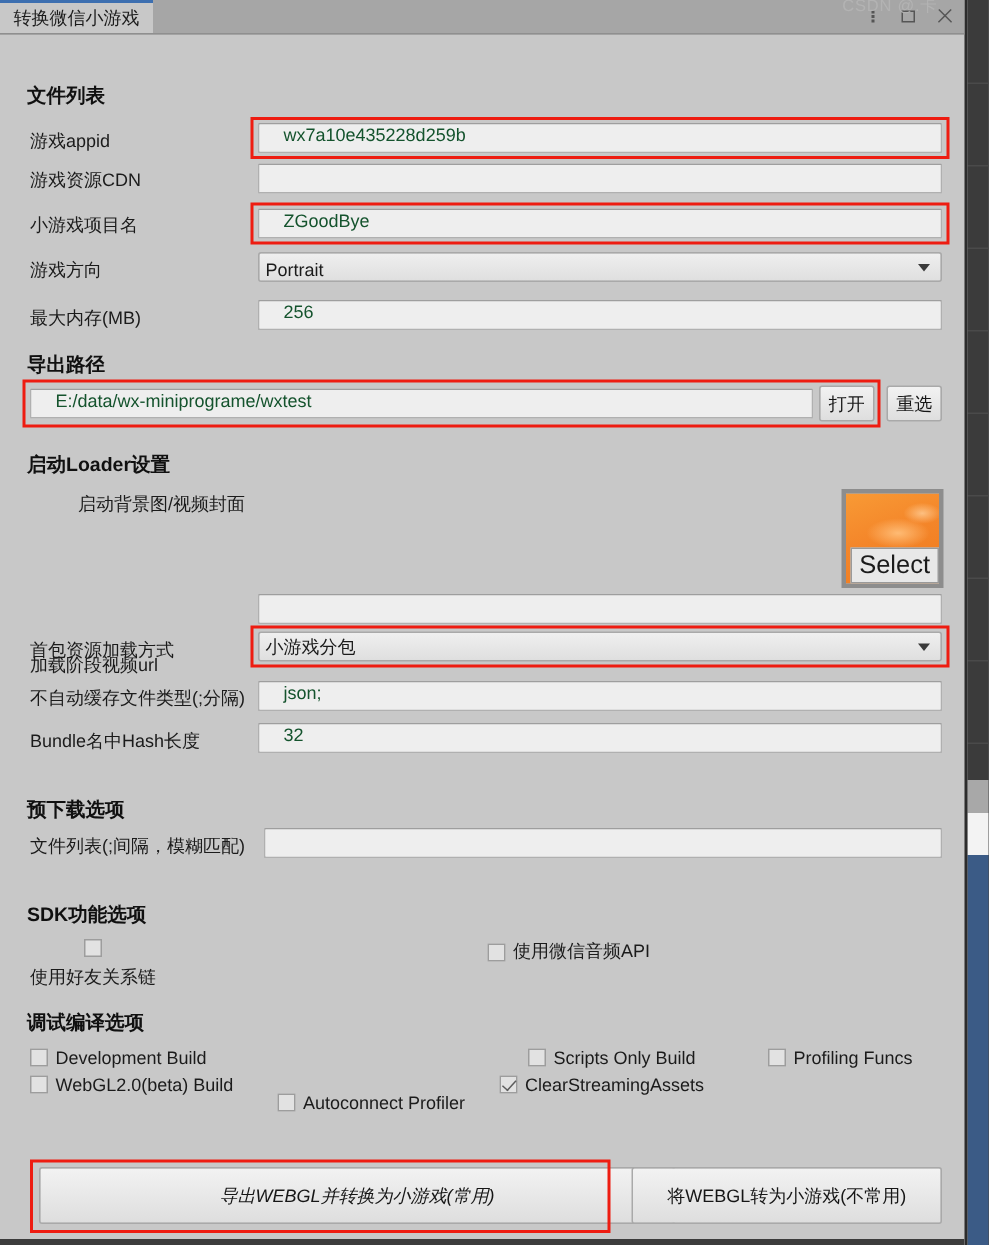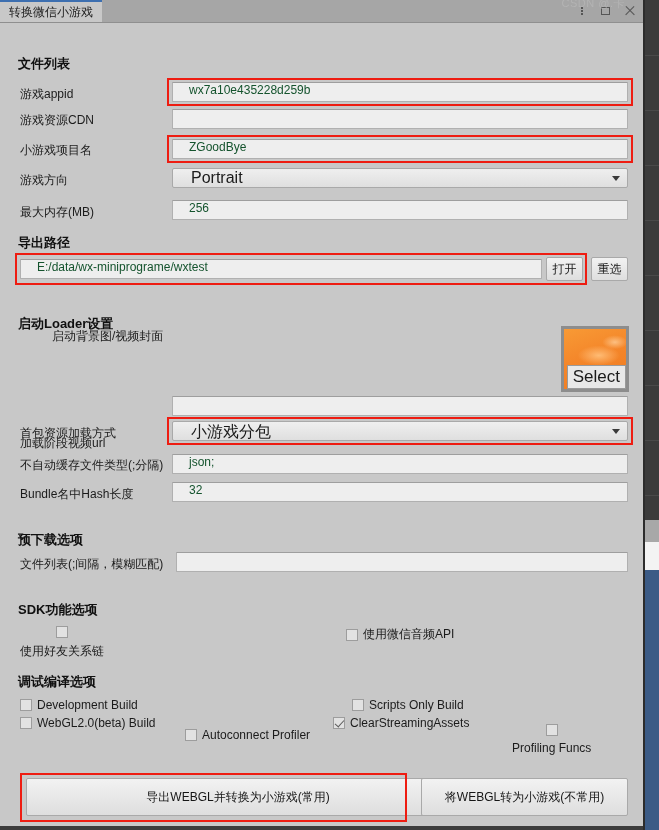--- a/index.html
+++ b/index.html
@@ -121,23 +121,23 @@
     border-radius: 1px;
   }
   .field.empty { background:#eeeeee; }
 
   .dropdown {
     position:absolute;
     background: linear-gradient(#efefef,#dfdfdf);
     border: 1px solid #a9a9a9;
     box-sizing: border-box;
     height: 20px;
-    display:flex; align-items:flex-start;
-    padding: 0 18px;
-    font-size: 16px;
+    display:flex; align-items:flex-end;
+    padding: 0 4px;
+    font-size: 12px;
     border-radius: 2px;
   }
   .dropdown .caret {
     position:absolute; right:7px; top:7px;
     width:0;height:0;
     border-left:4px solid transparent;
     border-right:4px solid transparent;
     border-top:5px solid #3a3a3a;
   }
 
@@ -292,21 +292,21 @@
       <span>E:/data/wx-miniprograme/wxtest</span>
     </div>
     <div class="btn" style="left:546px; top:234px; width:37px; height:24px;">
       <span>打开</span>
     </div>
     <div class="btn" style="left:591px; top:234px; width:37px; height:24px;">
       <span>重选</span>
     </div>
     <div class="redbox" style="left:15px; top:230px; width:572px; height:32px;"></div>
 
-    <div class="section-title" style="left:18px; top:292px;">启动Loader设置</div>
+    <div class="section-title" style="left:18px; top:278px;">启动Loader设置</div>
 
     <div class="row-label" style="left:20px; top:305px;margin-left:32px;">启动背景图/视频封面</div>
 
     <div id="img-preview" style="left:561px; top:303px; width:68px; height:66px;">
       <div id="img-select-label">Select</div>
     </div>
 
     <div class="row-label" style="left:20px; top:376px;margin-top:36px;">加载阶段视频url</div>
     <div class="field empty" style="left:172px; top:373px; width:456px;">
       <span></span>
@@ -335,54 +335,54 @@
     <div class="field empty" style="left:176px; top:529px; width:452px;">
       <span></span>
     </div>
 
     <div class="section-title" style="left:18px; top:578px;">SDK功能选项</div>
 
     <div class="cbx-row" style="left:20px; top:603px;flex-direction:column;">
       <span class="cbx"></span>
       <span>使用好友关系链</span>
     </div>
-    <div class="cbx-row" style="left:346px; top:603px;">
+    <div class="cbx-row" style="left:325px; top:603px;">
       <span class="cbx"></span>
       <span>使用微信音频API</span>
     </div>
 
     <div class="section-title" style="left:18px; top:650px;">调试编译选项</div>
 
     <div class="cbx-row" style="left:20px; top:675px;">
       <span class="cbx"></span>
       <span>Development Build</span>
     </div>
     <div class="cbx-row" style="left:185px; top:705px;">
       <span class="cbx"></span>
       <span>Autoconnect Profiler</span>
     </div>
     <div class="cbx-row" style="left:352px; top:675px;">
       <span class="cbx"></span>
       <span>Scripts Only Build</span>
     </div>
-    <div class="cbx-row" style="left:512px; top:701px;flex-direction:column;">
+    <div class="cbx-row" style="left:512px; top:675px;">
       <span class="cbx"></span>
       <span>Profiling Funcs</span>
     </div>
 
     <div class="cbx-row" style="left:20px; top:693px;">
       <span class="cbx"></span>
       <span>WebGL2.0(beta) Build</span>
     </div>
     <div class="cbx-row" style="left:333px; top:693px;">
       <span class="cbx checked"></span>
       <span>ClearStreamingAssets</span>
     </div>
 
-    <div class="btn" style="left:26px; top:755px; width:424px; height:38px;">
+    <div class="btn" style="left:26px; top:755px; width:424px; height:38px;font-style:italic;">
       <span>导出WEBGL并转换为小游戏(常用)</span>
     </div>
     <div class="redbox" style="left:20px; top:750px; width:387px; height:49px;"></div>
 
     <div class="btn" style="left:421px; top:755px; width:207px; height:38px;">
       <span>将WEBGL转为小游戏(不常用)</span>
     </div>
 
     <div id="watermark">CSDN @.卡</div>
   </div>

